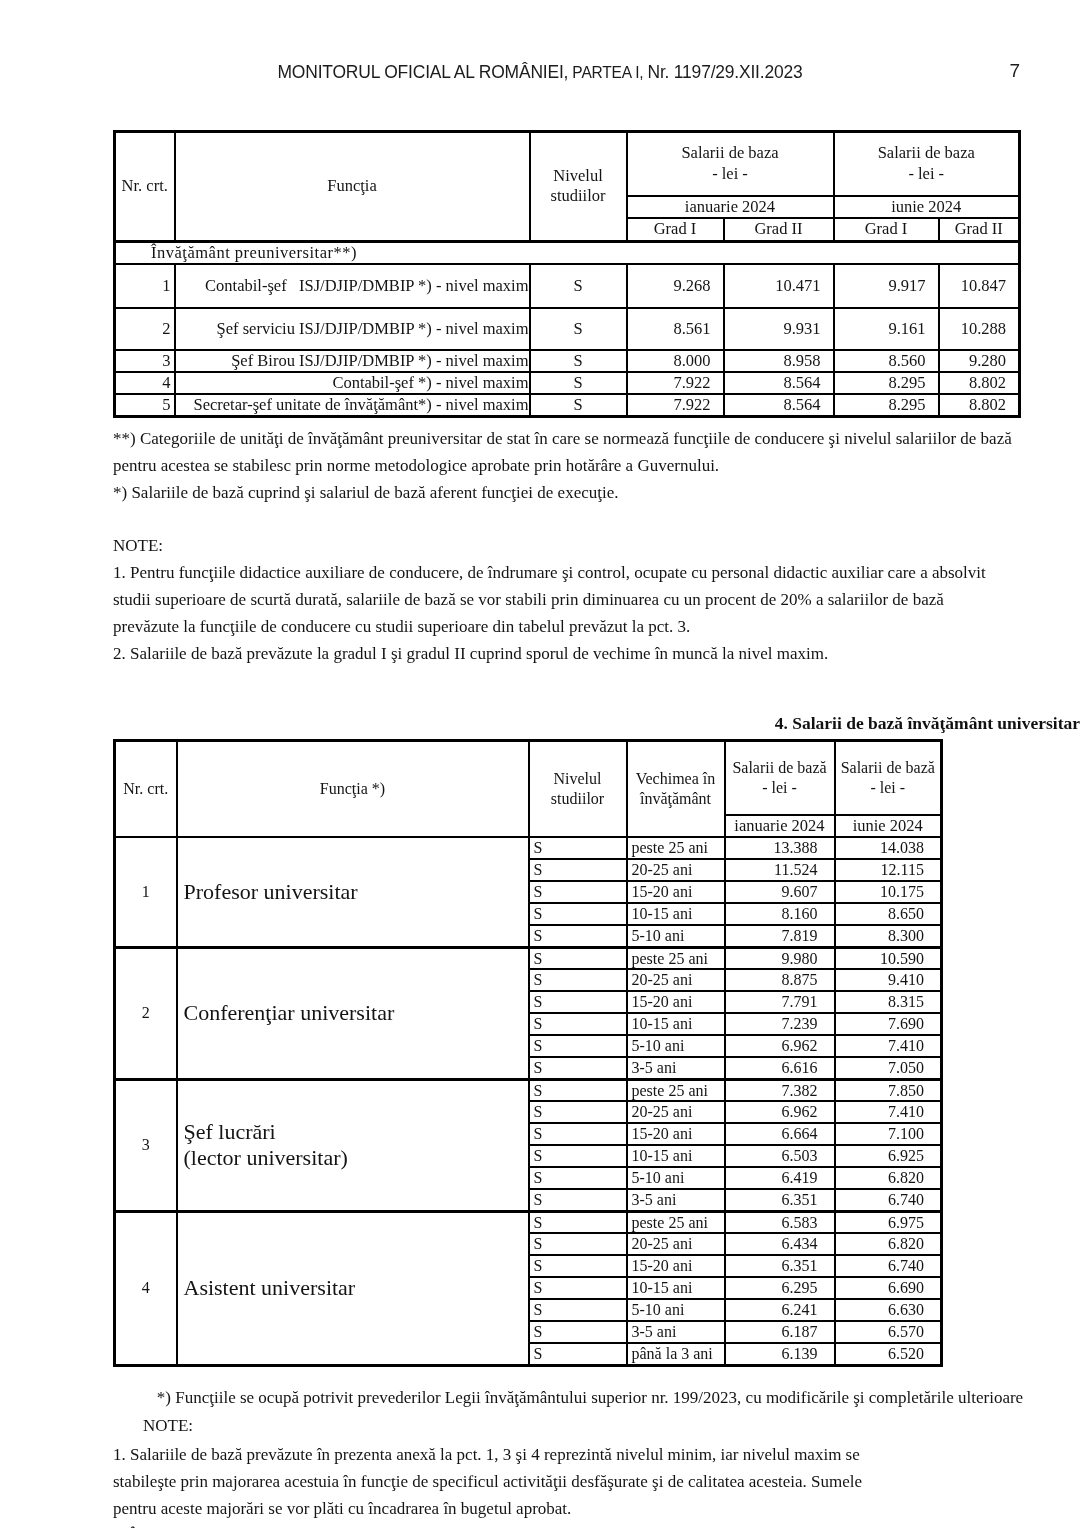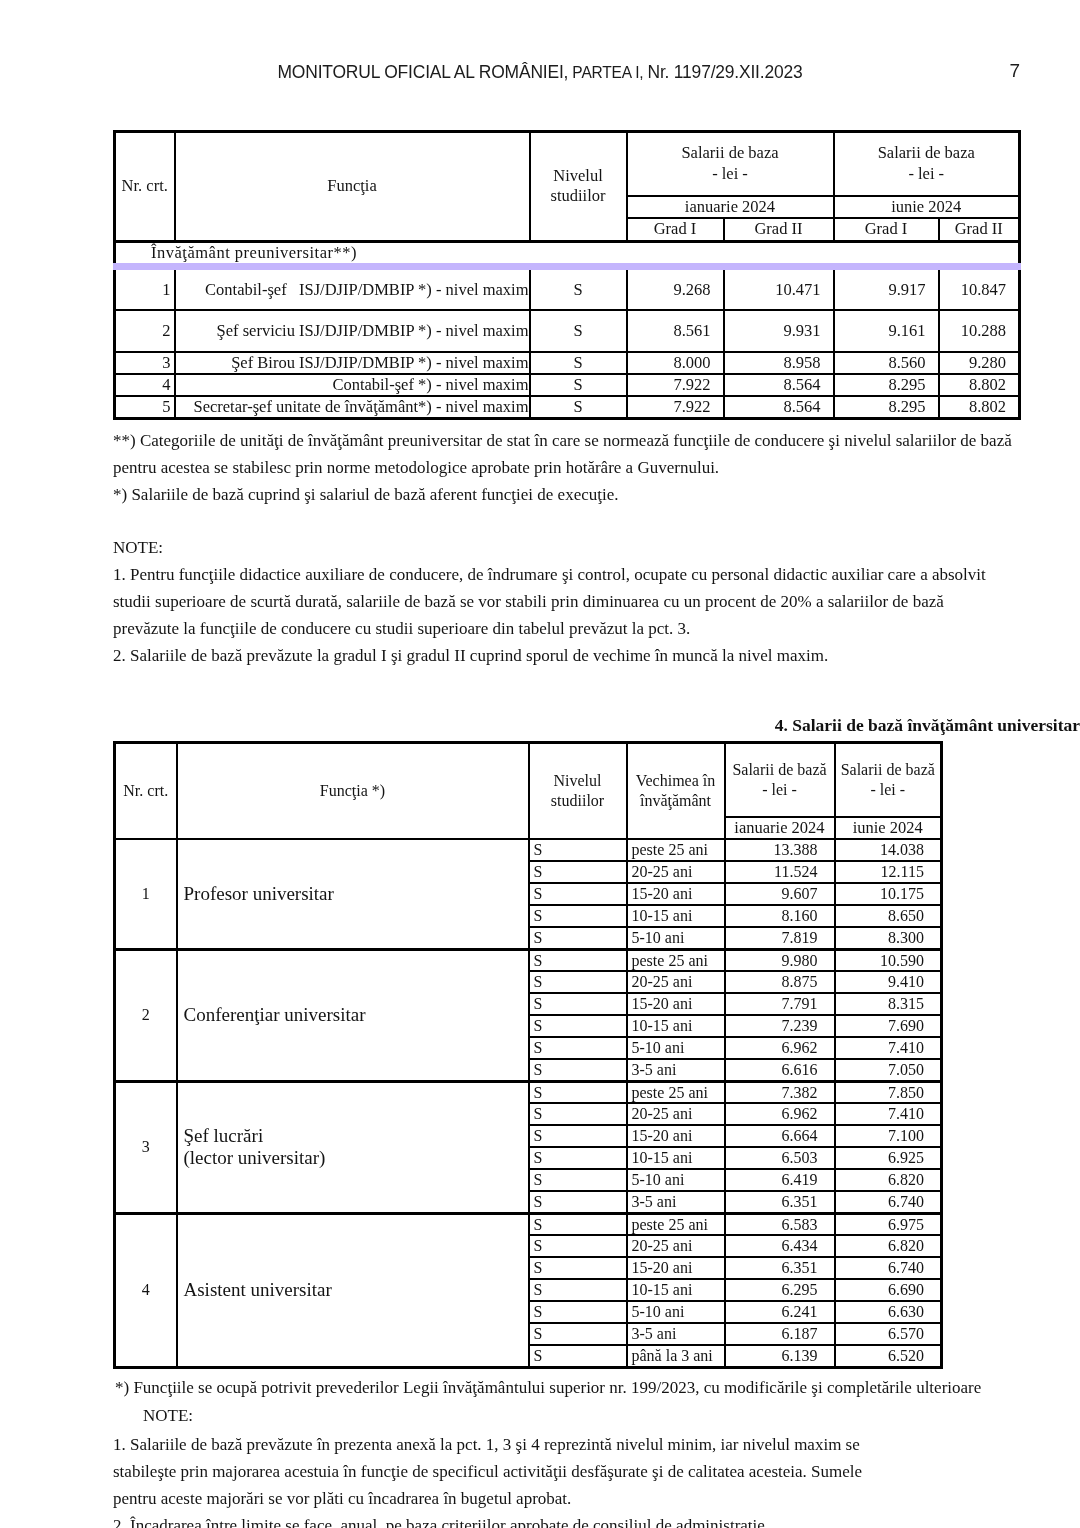--- a/index.html
+++ b/index.html
@@ -33,21 +33,21 @@
   }
   thead td { text-align:center; line-height:1.25; }
 
   
   .t1 { margin:44px 0 0 113px; width:905px; border:3px solid #000; }
   .t1 thead tr.h1 td { height:64px; }
   .t1 thead tr.h2 td { height:22px; }
   .t1 thead tr.h3 td { height:22px; }
   .t1 thead { border-bottom:3px solid #000; }
   .t1 tr.section td {
-    height:23px; border-bottom:7px solid #c4b5fd; padding-left:35px;
+    height:23px; border-bottom:1px solid #c4b5fd; padding-left:35px;
     font-size:16.5px; letter-spacing:0.5px;
   }
   .t1 tbody td { height:21px; }
   .t1 tbody tr.tall td { height:44px; }
   .t1 tbody tr.tall2 td { height:42px; }
   .t1 .nr1 { text-align:right; padding-right:3px; }
   .t1 .txt { text-align:right; padding-left:5px; white-space:pre-wrap; }
   .t1 .ctr { text-align:center; }
   .t1 .num { text-align:right; padding-right:12px;margin-top:6px; }
   .footnotes1 { margin:7px 0 0 113px; width:902px; font-size:17px; line-height:27px; }
@@ -61,27 +61,27 @@
 
   
   .t2 { margin-left:113px; width:827px; border:3px solid #000; }
   .t2 thead td { font-size:16px; }
   .t2 thead tr.h1 td { height:74px; }
   .t2 thead tr.h2 td { height:22px; font-size:16.5px; }
   .t2 thead { border-bottom:2px solid #000; }
   .t2 tbody td { height:22px; font-size:16px; }
   .t2 .ctr { text-align:center; }
   .t2 .txt { text-align:left; padding-left:4px; }
-  .t2 .pre { white-space:pre-line; padding-left:6px; font-size:19px; }
+  .t2 .pre { white-space:pre-line; padding-left:6px; font-size:22px; }
   .t2 .num { text-align:right; padding-right:16px; }
   .t2 tr.group-start td { border-top:3px solid #000; }
   .t2 .nowrap { white-space:nowrap; }
 
   
-  .footnote2 { margin:6px 0 0 115px; width:950px; font-size:17px; line-height:26px; }
+  .footnote2 { margin:18px 0 0 115px; width:950px; font-size:17px; line-height:26px;text-align:center; }
   .note-title2 { margin:2px 0 0 143px; font-size:17px; line-height:26px; }
   .note-block2 { margin:2px 0 0 113px; width:785px; font-size:17px; line-height:27px; }
 </style>
 </head>
 <body>
 
 <div class="page">
 
   <div class="page-header">
     <div class="journal-title"><span>MONITORUL OFICIAL AL ROMÂNIEI,</span><span class="part"> PARTEA I, </span><span>Nr. 1197/29.XII.2023</span></div>

